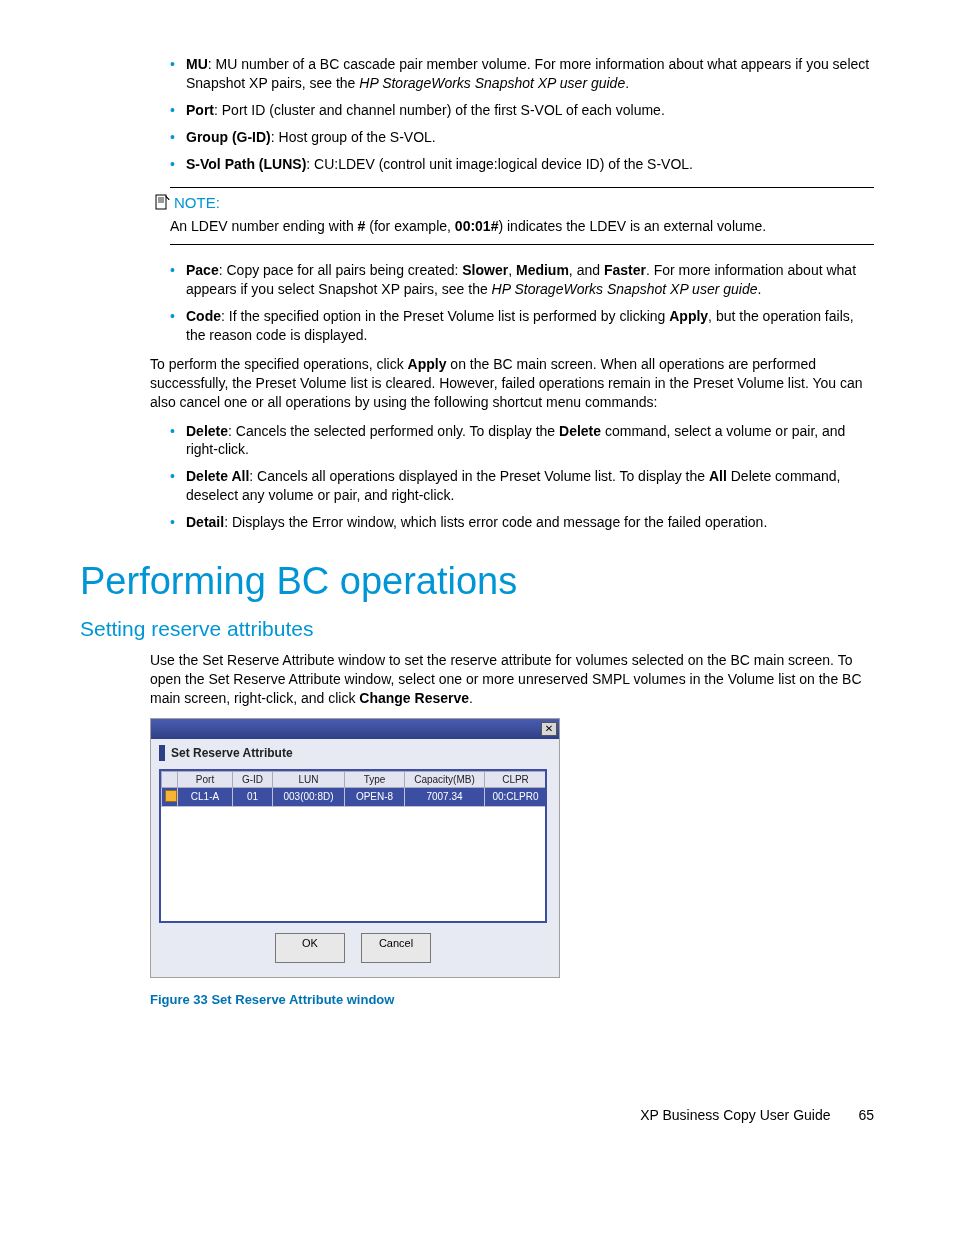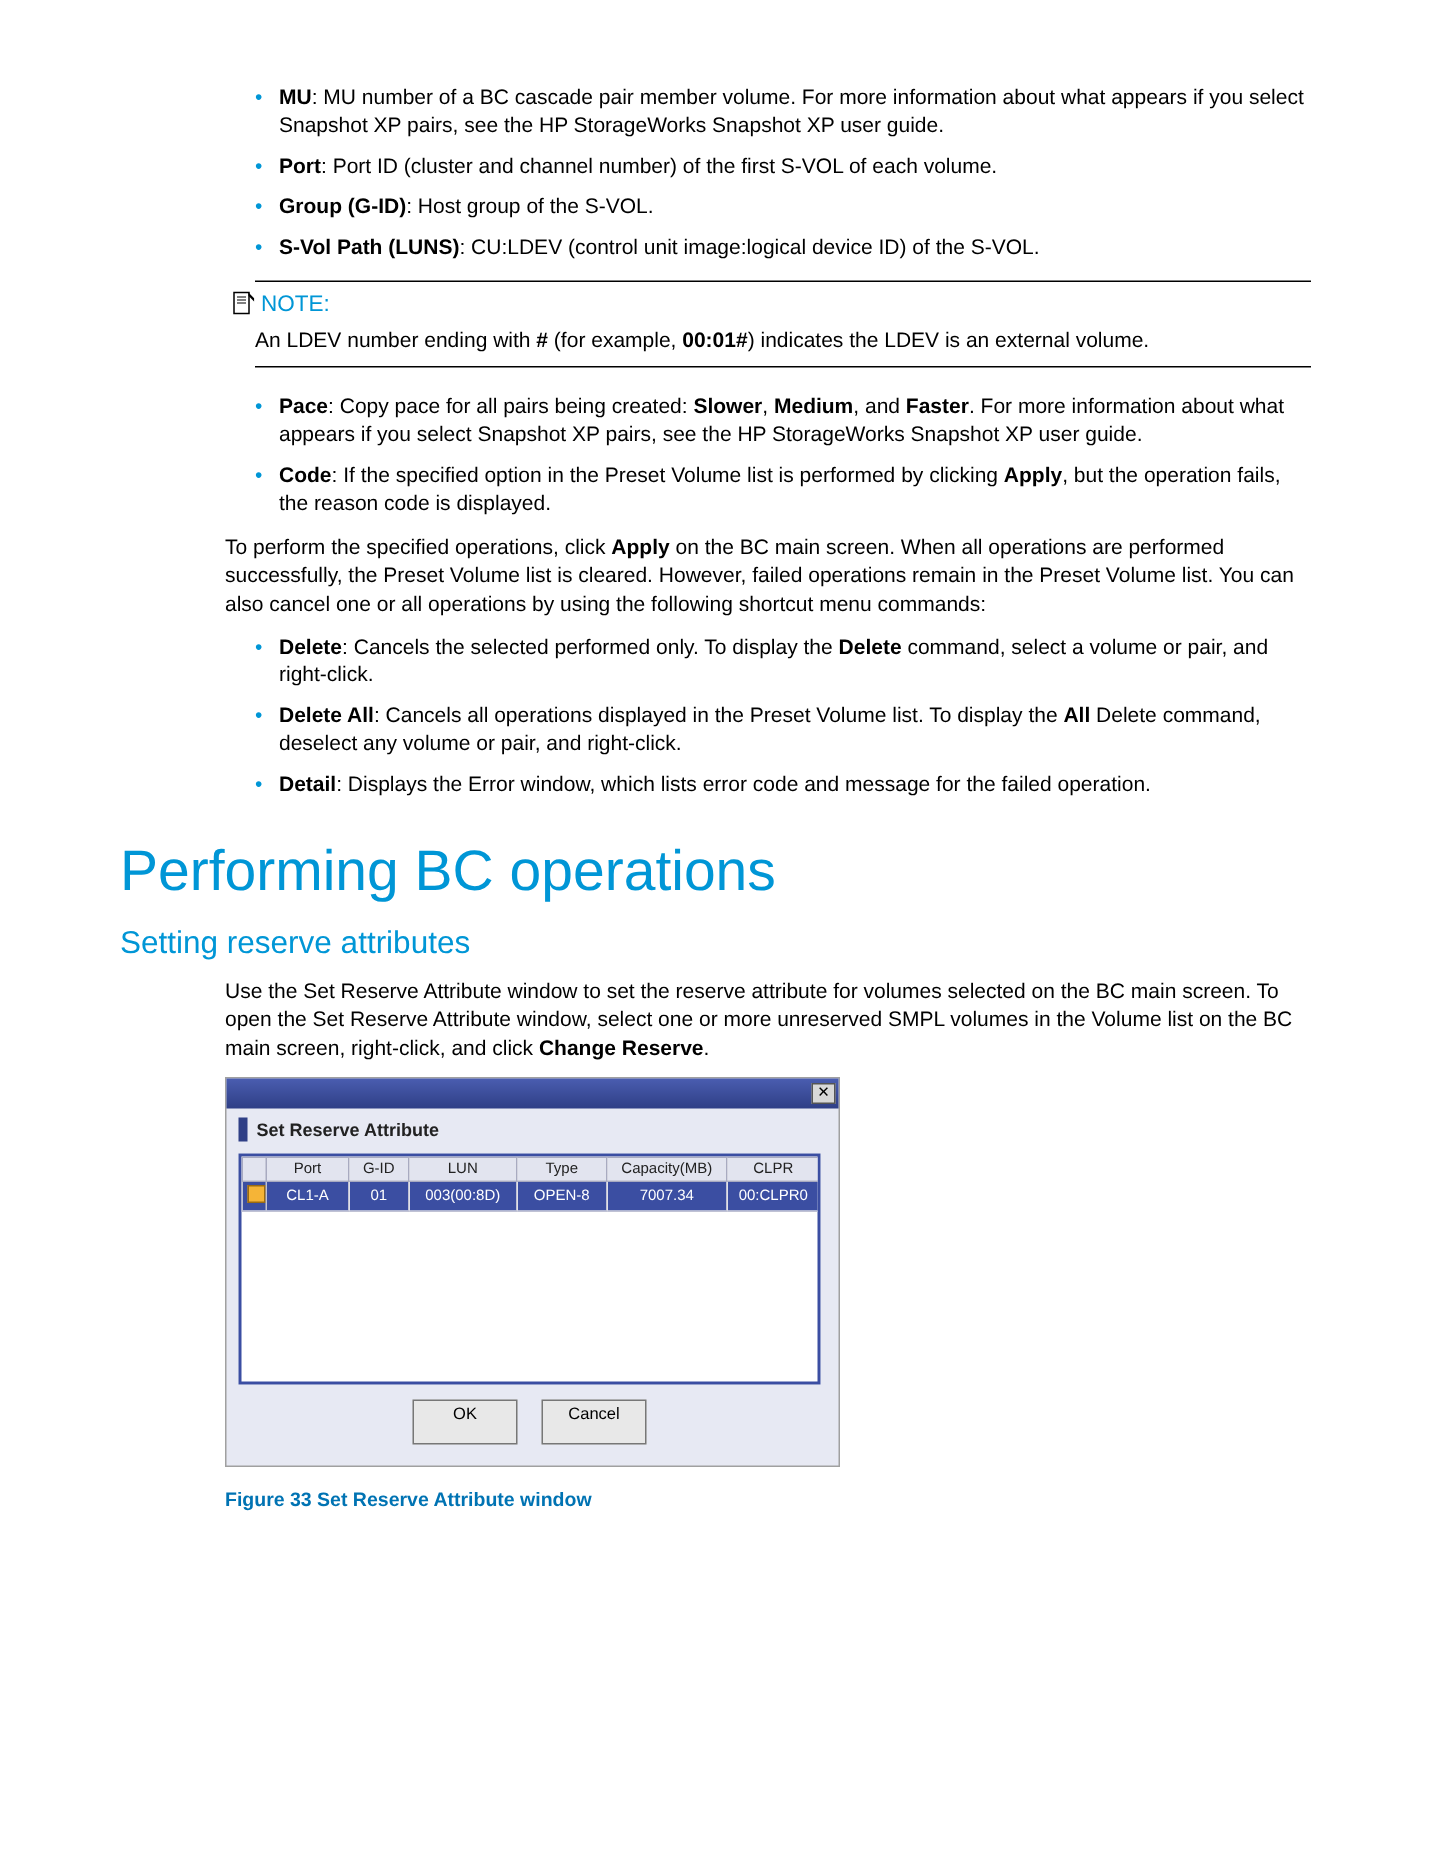--- a/index.html
+++ b/index.html
@@ -30,21 +30,21 @@
     margin-bottom: 8px;
     line-height: 1.35;
   }
   ul.bullets > li::before {
     content: "•";
     position: absolute;
     left: 0;
     color: #0096d6;
     font-size: 14px;
   }
-  .italic { }
+  .italic { font-style: italic; }
   strong { font-weight: bold; }
 
   .note-block {
     margin: 14px 0 16px 20px;
   }
   .note-hr {
     border: none;
     border-top: 1px solid #000;
     margin: 0;
   }
@@ -334,15 +334,19 @@
         </div>
         <div class="btn-row">
           <div class="win-btn">OK</div>
           <div class="win-btn">Cancel</div>
         </div>
       </div>
     </div>
 
     <div class="figure-caption">Figure 33 Set Reserve Attribute window</div>
 
+    <div class="footer">
+      <span>XP Business Copy User Guide</span>
+      <span class="pg">65</span>
+    </div>
 
   </div>
 </div>
 
 </body></html>

